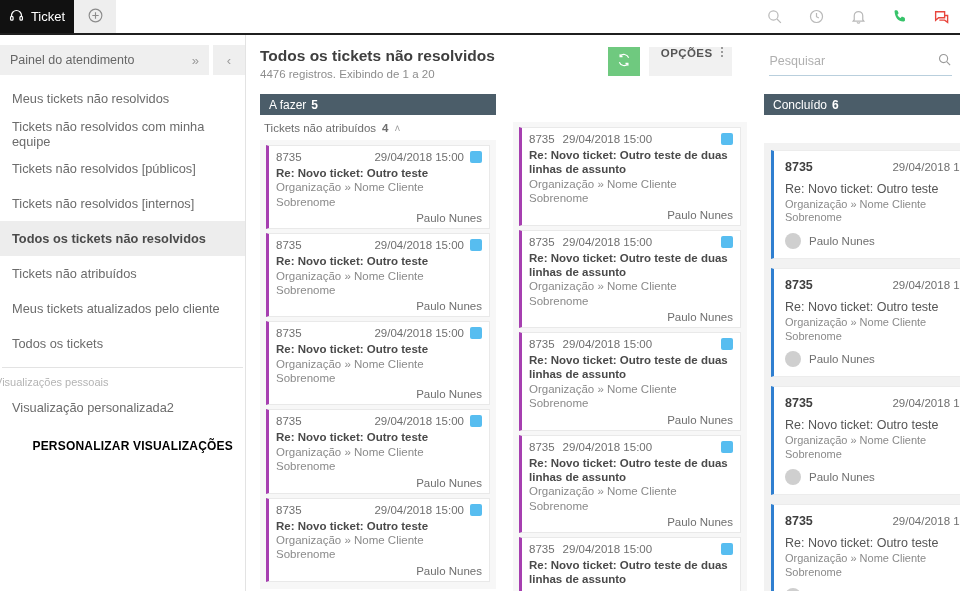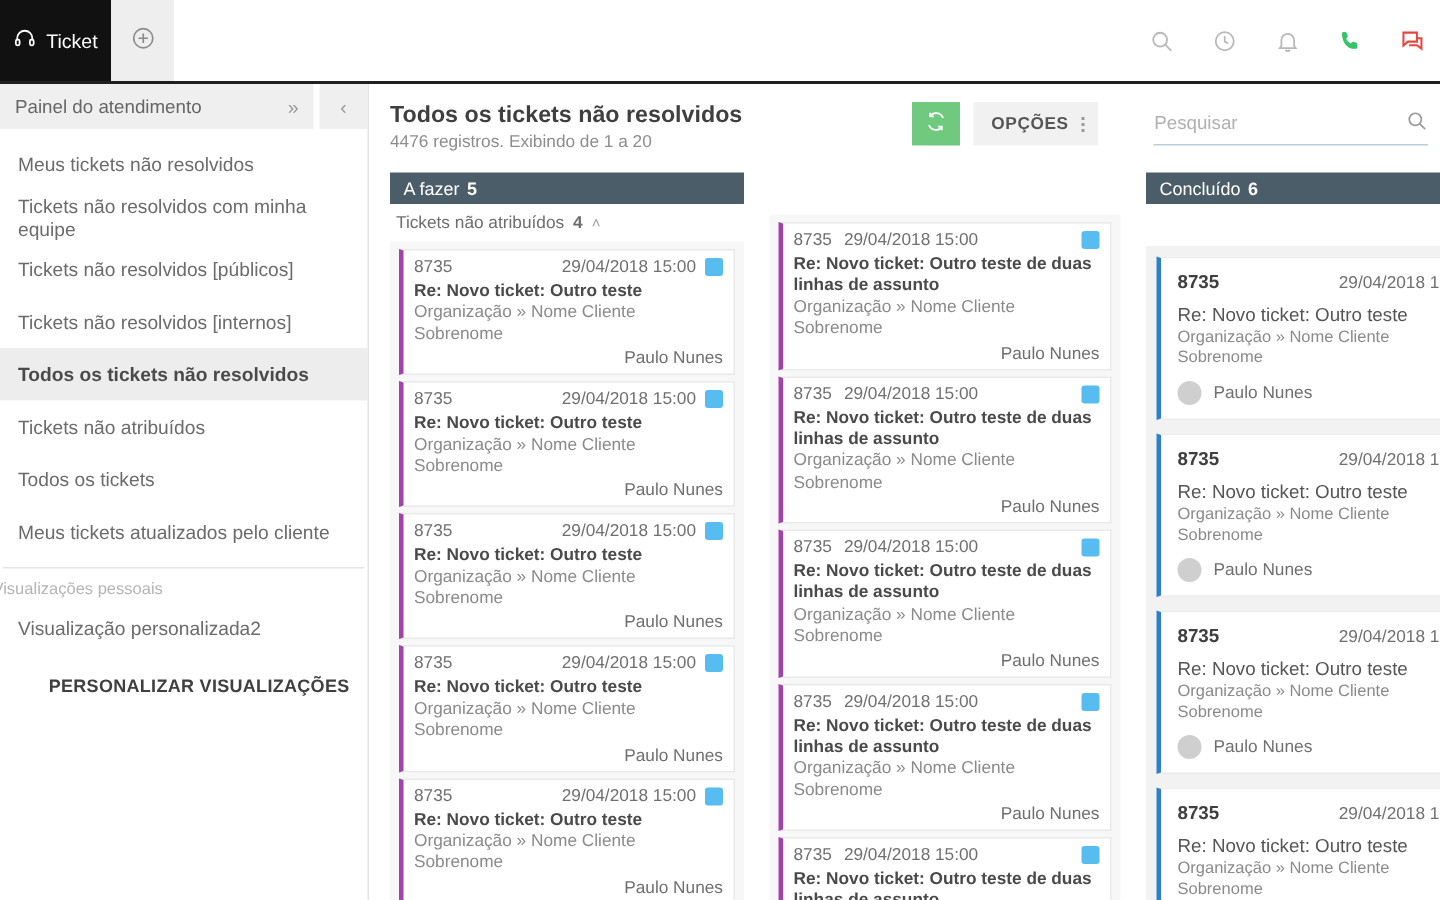--- a/index.html
+++ b/index.html
@@ -5,53 +5,53 @@
   * { box-sizing: border-box; margin:0; padding:0; }
   html,body { width:960px; height:600px; overflow:hidden; }
   body {
     font-family: "Liberation Sans", sans-serif;
     font-size: 13px;
     color: #4a4a4a;
     background: #ffffff;
   }
 
   
-  .topbar { position:relative; height:56px; background:#ffffff; border-bottom:2px solid #1f1f1f; display:flex; align-items:stretch; }
+  .topbar { position:relative; height:35px; background:#ffffff; border-bottom:2px solid #1f1f1f; display:flex; align-items:stretch; }
   .tab-ticket { width:74px; background:#111111; color:#ffffff; display:flex; align-items:center; justify-content:center; gap:7px; font-size:13px; }
   .tab-ticket .hs { flex:none; }
   .tab-plus { width:42px; background:#eeeeee; display:flex; align-items:center; justify-content:center; }
   .topbar-spacer { flex:1; }
   .top-icons { display:flex; align-items:center; gap:22px; padding-right:8px; }
   .top-icons .ti { display:flex; align-items:center; justify-content:center; width:20px; height:20px; }
 
   
   .body-wrap { display:flex; height:556px; align-items:stretch; }
 
   
-  .sidebar { width:246px; flex:none; background:#ffffff; border-right:1px solid #e3e3e3; }
+  .sidebar { width:246px; flex:none; background:#ffffff; border-right:1px solid #e3e3e3; padding-top:10px; }
   .panel-head { display:flex; align-items:center; gap:4px; padding:0 0 0 0; }
   .panel-title { flex:1; height:30px; background:#efefef; display:flex; align-items:center; padding:0 10px; color:#666; font-size:12.5px; }
   .panel-title .chev { margin-left:auto; color:#9a9a9a; font-size:13px; }
   .panel-collapse { width:32px; height:30px; background:#efefef; display:flex; align-items:center; justify-content:center; color:#9a9a9a; font-size:13px; }
   .side-list { margin-top:6px; }
   .side-item { height:35px; display:flex; align-items:center; padding-left:12px; color:#6b6b6b; font-size:12.8px; }
   .side-item.active { background:#ededed; color:#4a4a4a; font-weight:bold; }
   .side-divider { height:1px; background:#e3e3e3; margin:6px 2px 0 2px; }
   .side-section { padding:8px 0 2px 0; color:#b4b4b4; font-size:11px; margin-left:-5px; }
-  .side-cta { text-align:right; padding:14px 12px 0 0; color:#404040; font-weight:bold; font-size:12px; letter-spacing:.2px; }
+  .side-cta { text-align:right; padding:14px 12px 0 0; color:#000000; font-weight:bold; font-size:12px; letter-spacing:.2px; }
 
   
   .main { flex:1; background:#ffffff; padding:12px 0 0 14px; overflow:hidden; position:relative; }
   .main-head { display:flex; align-items:flex-start; padding-right:0; }
   .head-text { flex:none; }
   .page-title { font-size:15.5px; font-weight:bold; color:#3f3f3f; }
   .page-sub { font-size:11.5px; color:#8d8d8d; margin-top:3px; }
   .head-actions { display:flex; align-items:center; gap:9px; margin-left:113px; }
   .btn-refresh { width:32px; height:29px; background:#6fc97f; display:flex; align-items:center; justify-content:center; }
-  .btn-options { height:29px; background:#f1f1f1; display:flex; align-items:center; gap:9px; padding:0 9px 0 12px; color:#555; font-weight:bold; font-size:11.5px; letter-spacing:.4px; }
+  .btn-options { height:29px; background:#f1f1f1; display:flex; gap:9px; padding:0 9px 0 12px; color:#555; font-weight:bold; font-size:11.5px; letter-spacing:.4px; }
   .kebab { display:flex; flex-direction:column; gap:2px; }
   .kebab i { width:2px; height:2px; background:#9b9b9b; display:block; }
   .search-box { margin-left:28px; width:183px; border-bottom:1px solid #b9cfdd; display:flex; align-items:center; height:28px; }
   .search-box input { flex:1; border:none; outline:none; font-family:inherit; font-size:12.5px; color:#7f1d1d; background:transparent; }
   .search-box input::placeholder { color:#b0b0b0; }
 
   
   .board { display:flex; gap:17px; margin-top:14px; align-items:flex-start; }
   .col { flex:none; }
   .col-todo { width:236px; }
@@ -174,24 +174,24 @@
       <div class="side-item">
           <span>Tickets não resolvidos [internos]</span>
         </div>
       <div class="side-item active">
           <span>Todos os tickets não resolvidos</span>
         </div>
       <div class="side-item">
           <span>Tickets não atribuídos</span>
         </div>
       <div class="side-item">
+          <span>Meus tickets atualizados pelo cliente</span>
+        </div>
+      <div class="side-item">
           <span>Todos os tickets</span>
-        </div>
-      <div class="side-item">
-          <span>Meus tickets atualizados pelo cliente</span>
         </div>
     </div>
 
     <div class="side-divider"></div>
     <div class="side-section">Visualizações pessoais</div>
 
     <div>
       <div class="side-item">
           <span>Visualização personalizada2</span>
         </div>

